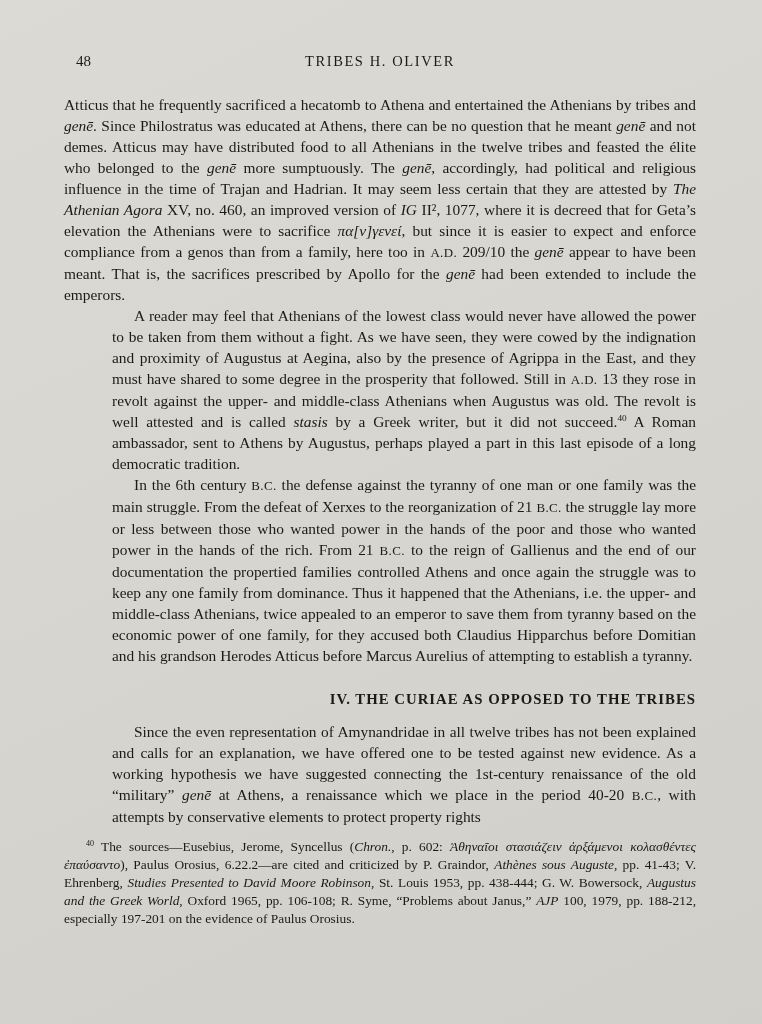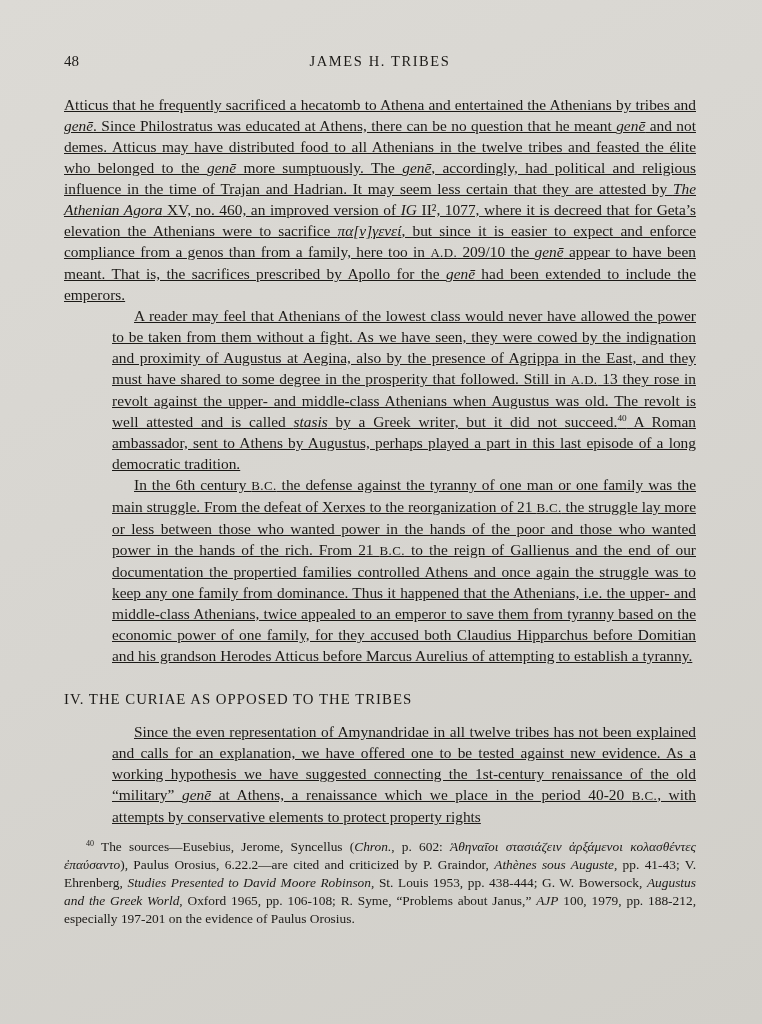--- a/index.html
+++ b/index.html
@@ -15,38 +15,37 @@
     padding: 52px 66px 0 64px;
     background: linear-gradient(155deg, #dcdad5 0%, #d7d5d0 50%, #d1cfc9 100%);
   }
   .running-header {
     position: relative;
     text-align: center;
     height: 20px;
     margin-bottom: 22px;
   }
   .page-number {
-    position: absolute; left: 0; top: 1px;
+    position: absolute; left: 12px; top: 1px;
     font-size: 15px;
   }
   .running-head {
     font-size: 14.5px;
     letter-spacing: 1.6px;
   }
   .article-body .para {
     margin: 0;
     text-align: justify;
     font-size: 15.4px;
     line-height: 21px;
-    text-decoration: underline;
   }
   .article-body .para.indent { text-indent: 22px; margin-left: 48px; }
   h2.section-heading {
-    text-align: left;
-    font-weight: normal;
+    text-align: right;
+    font-weight: bold;
     font-size: 14.8px;
     letter-spacing: 1px;
     margin: 25px 0 13px 0;
   }
   .it { font-style: italic; }
   .sc { font-size: 0.84em; letter-spacing: 0.4px; }
   .sup { vertical-align: super; font-size: 0.6em; line-height: 0; }
   .footnotes { margin-top: 11px; }
   .footnote {
     margin: 0;
@@ -55,21 +54,21 @@
     line-height: 18px;
     text-indent: 22px;
   }
 </style>
 </head>
 <body>
 
 <div class="page">
   <header class="running-header">
     <span class="page-number">48</span>
-    <span class="running-head">JAMES H. TRIBES</span>
+    <span class="running-head">TRIBES H. OLIVER</span>
   </header>
 
   <main class="article-body">
       <p class="para"><span>Atticus that he frequently sacrificed a hecatomb to Athena and entertained the Athenians by tribes and </span><span class="it">genē</span><span>. Since Philostratus was educated at Athens, there can be no question that he meant </span><span class="it">genē</span><span> and not demes. Atticus may have distributed food to all Athenians in the twelve tribes and feasted the élite who belonged to the </span><span class="it">genē</span><span> more sumptuously. The </span><span class="it">genē</span><span>, accordingly, had political and religious influence in the time of Trajan and Hadrian. It may seem less certain that they are attested by </span><span class="it">The Athenian Agora</span><span> XV, no. 460, an improved version of </span><span class="it">IG</span><span> II², 1077, where it is decreed that for Geta’s elevation the Athenians were to sacrifice </span><span class="it">πα[ν]γενεί</span><span>, but since it is easier to expect and enforce compliance from a genos than from a family, here too in </span><span class="sc">A.D.</span><span> 209/10 the </span><span class="it">genē</span><span> appear to have been meant. That is, the sacrifices prescribed by Apollo for the </span><span class="it">genē</span><span> had been extended to include the emperors.</span></p>
       <p class="para indent"><span>A reader may feel that Athenians of the lowest class would never have allowed the power to be taken from them without a fight. As we have seen, they were cowed by the indignation and proximity of Augustus at Aegina, also by the presence of Agrippa in the East, and they must have shared to some degree in the prosperity that followed. Still in </span><span class="sc">A.D.</span><span> 13 they rose in revolt against the upper- and middle-class Athenians when Augustus was old. The revolt is well attested and is called </span><span class="it">stasis</span><span> by a Greek writer, but it did not succeed.</span><span class="sup">40</span><span> A Roman ambassador, sent to Athens by Augustus, perhaps played a part in this last episode of a long democratic tradition.</span></p>
       <p class="para indent"><span>In the 6th century </span><span class="sc">B.C.</span><span> the defense against the tyranny of one man or one family was the main struggle. From the defeat of Xerxes to the reorganization of 21 </span><span class="sc">B.C.</span><span> the struggle lay more or less between those who wanted power in the hands of the poor and those who wanted power in the hands of the rich. From 21 </span><span class="sc">B.C.</span><span> to the reign of Gallienus and the end of our documentation the propertied families controlled Athens and once again the struggle was to keep any one family from dominance. Thus it happened that the Athenians, i.e. the upper- and middle-class Athenians, twice appealed to an emperor to save them from tyranny based on the economic power of one family, for they accused both Claudius Hipparchus before Domitian and his grandson Herodes Atticus before Marcus Aurelius of attempting to establish a tyranny.</span></p>
       <h2 class="section-heading">IV. THE CURIAE AS OPPOSED TO THE TRIBES</h2>
       <p class="para indent"><span>Since the even representation of Amynandridae in all twelve tribes has not been explained and calls for an explanation, we have offered one to be tested against new evidence. As a working hypothesis we have suggested connecting the 1st-century renaissance of the old “military” </span><span class="it">genē</span><span> at Athens, a renaissance which we place in the period 40-20 </span><span class="sc">B.C.</span><span>, with attempts by conservative elements to protect property rights</span></p>
     </main>
 

